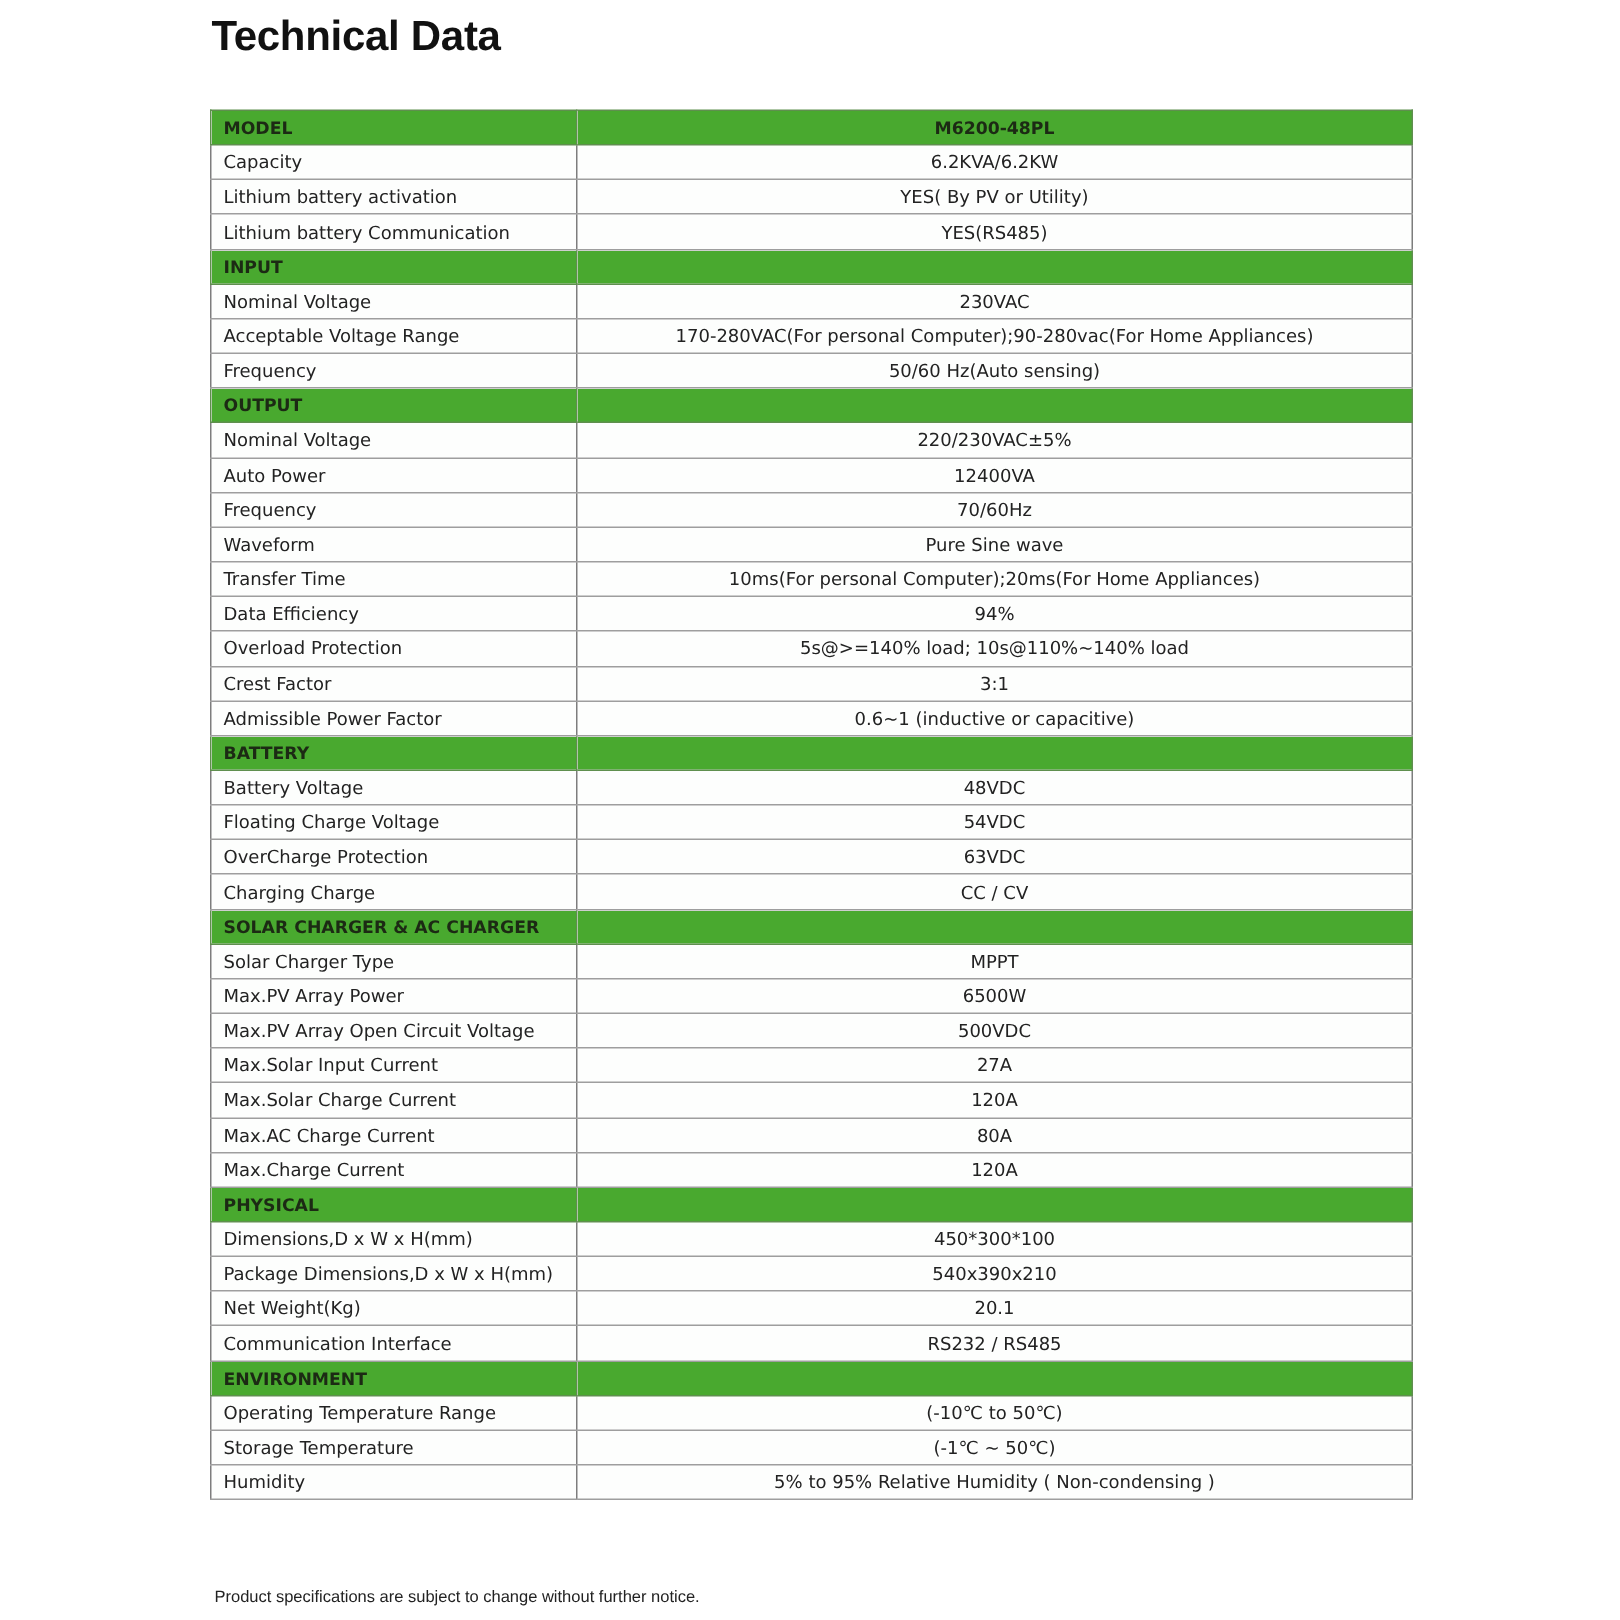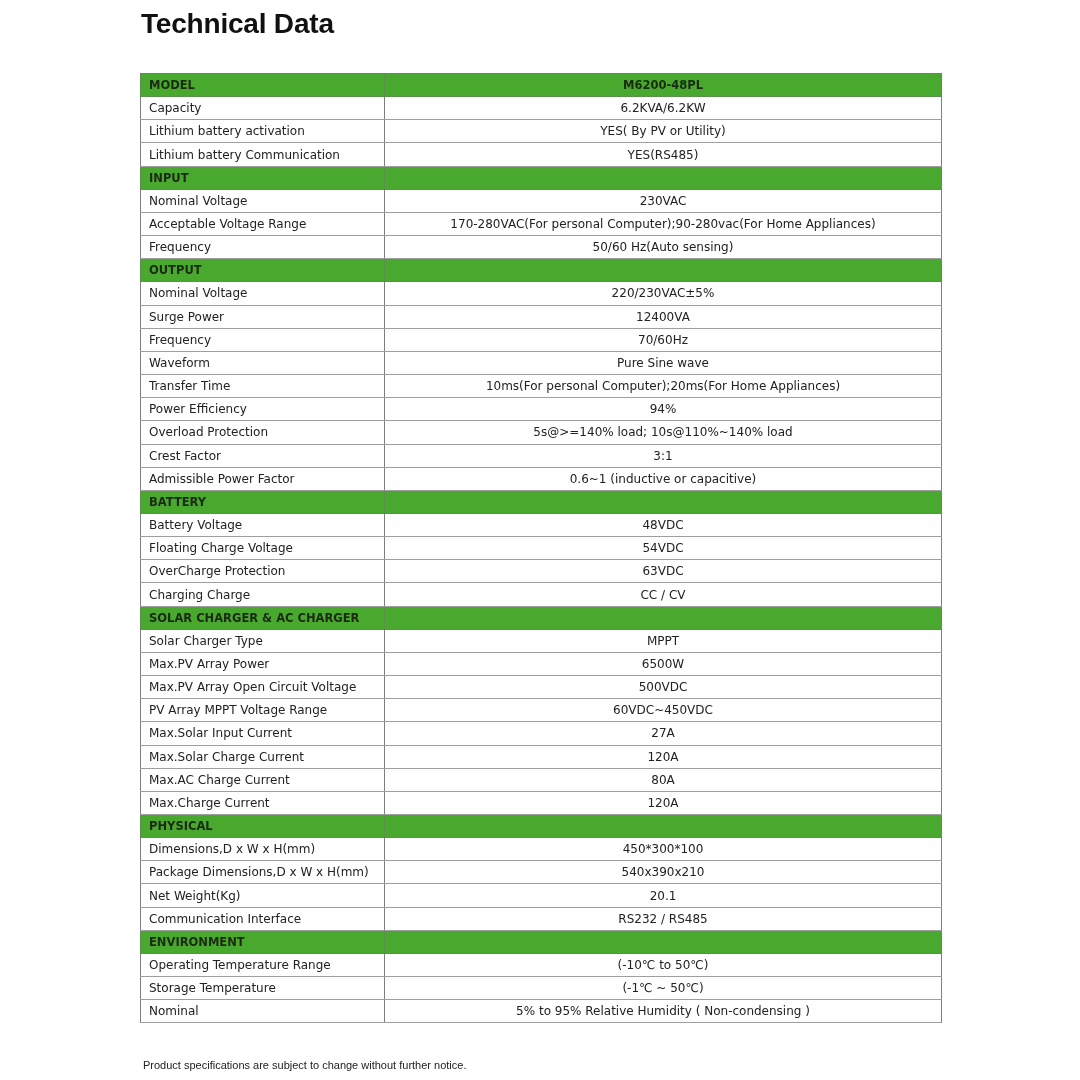--- a/index.html
+++ b/index.html
@@ -60,37 +60,37 @@
       </tr>
       <tr class="sec">
         <td>OUTPUT</td>
         <td class="val"></td>
       </tr>
       <tr class="row">
         <td>Nominal Voltage</td>
         <td class="val">220/230VAC±5%</td>
       </tr>
       <tr class="row">
-        <td>Surge Power</td>
+        <td>Auto Power</td>
         <td class="val">12400VA</td>
       </tr>
       <tr class="row">
         <td>Frequency</td>
         <td class="val">70/60Hz</td>
       </tr>
       <tr class="row">
         <td>Waveform</td>
         <td class="val">Pure Sine wave</td>
       </tr>
       <tr class="row">
         <td>Transfer Time</td>
         <td class="val">10ms(For personal Computer);20ms(For Home Appliances)</td>
       </tr>
       <tr class="row">
-        <td>Power Efficiency</td>
+        <td>Data Efficiency</td>
         <td class="val">94%</td>
       </tr>
       <tr class="row">
         <td>Overload Protection</td>
         <td class="val">5s@&gt;=140% load; 10s@110%~140% load</td>
       </tr>
       <tr class="row">
         <td>Crest Factor</td>
         <td class="val">3:1</td>
       </tr>
@@ -128,24 +128,20 @@
       </tr>
       <tr class="row">
         <td>Max.PV Array Power</td>
         <td class="val">6500W</td>
       </tr>
       <tr class="row">
         <td>Max.PV Array Open Circuit Voltage</td>
         <td class="val">500VDC</td>
       </tr>
       <tr class="row">
-        <td>PV Array MPPT Voltage Range</td>
-        <td class="val">60VDC~450VDC</td>
-      </tr>
-      <tr class="row">
         <td>Max.Solar Input Current</td>
         <td class="val">27A</td>
       </tr>
       <tr class="row">
         <td>Max.Solar Charge Current</td>
         <td class="val">120A</td>
       </tr>
       <tr class="row">
         <td>Max.AC Charge Current</td>
         <td class="val">80A</td>
@@ -180,19 +176,19 @@
       </tr>
       <tr class="row">
         <td>Operating Temperature Range</td>
         <td class="val">(-10℃ to 50℃)</td>
       </tr>
       <tr class="row">
         <td>Storage Temperature</td>
         <td class="val">(-1℃ ~ 50℃)</td>
       </tr>
       <tr class="row">
-        <td>Nominal</td>
+        <td>Humidity</td>
         <td class="val">5% to 95% Relative Humidity ( Non-condensing )</td>
       </tr>
     </tbody>
 </table>
 
 <div class="footer">Product specifications are subject to change without further notice.</div>
 
 </body></html>

